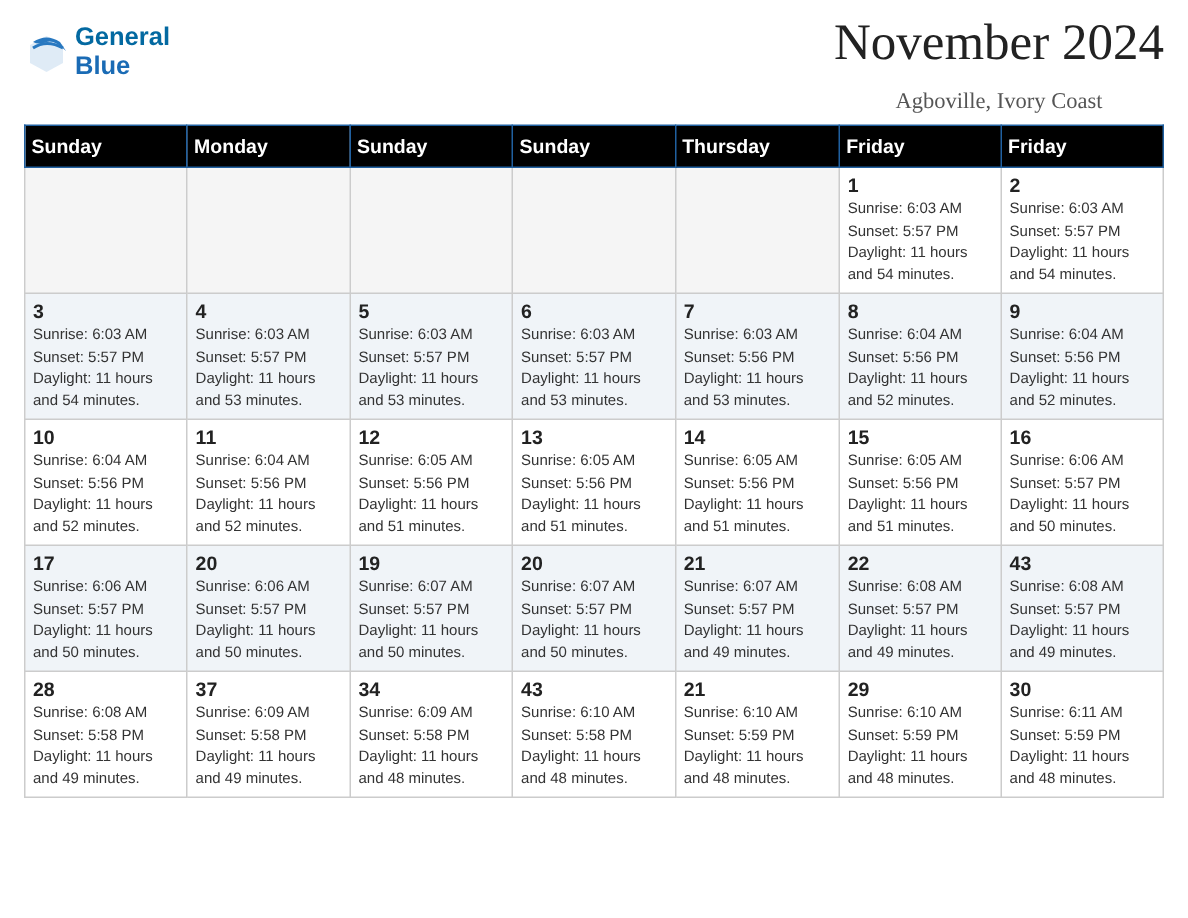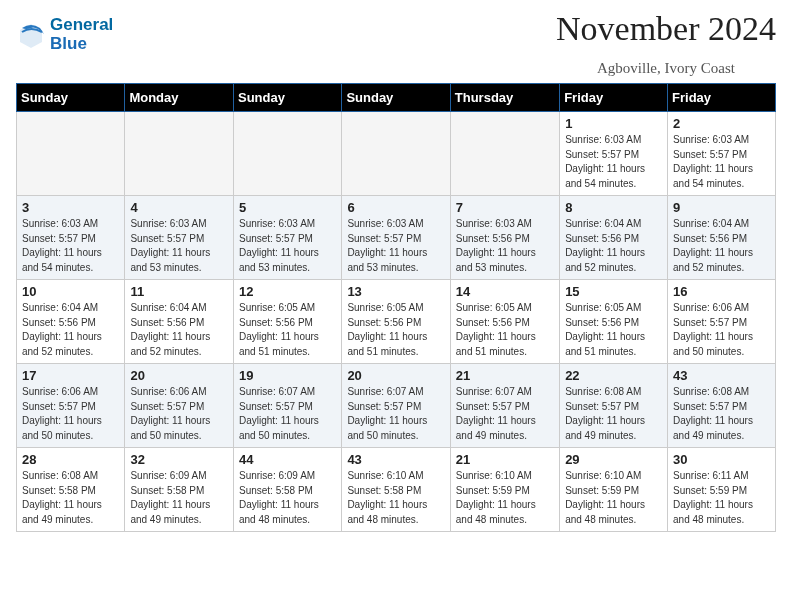--- a/index.html
+++ b/index.html
@@ -298,27 +298,27 @@
           </td>
         </tr>
         <tr class="week-odd">
           <td>
             <span class="day-num">28</span>
             <div class="day-info" style="white-space: pre-line;">Sunrise: 6:08 AM
 Sunset: 5:58 PM
 Daylight: 11 hours and 49 minutes.</div>
           </td>
           <td>
-            <span class="day-num">32</span>
+            <span class="day-num">37</span>
             <div class="day-info" style="white-space: pre-line;">Sunrise: 6:09 AM
 Sunset: 5:58 PM
 Daylight: 11 hours and 49 minutes.</div>
           </td>
           <td>
-            <span class="day-num">44</span>
+            <span class="day-num">34</span>
             <div class="day-info" style="white-space: pre-line;">Sunrise: 6:09 AM
 Sunset: 5:58 PM
 Daylight: 11 hours and 48 minutes.</div>
           </td>
           <td>
             <span class="day-num">43</span>
             <div class="day-info" style="white-space: pre-line;">Sunrise: 6:10 AM
 Sunset: 5:58 PM
 Daylight: 11 hours and 48 minutes.</div>
           </td>

